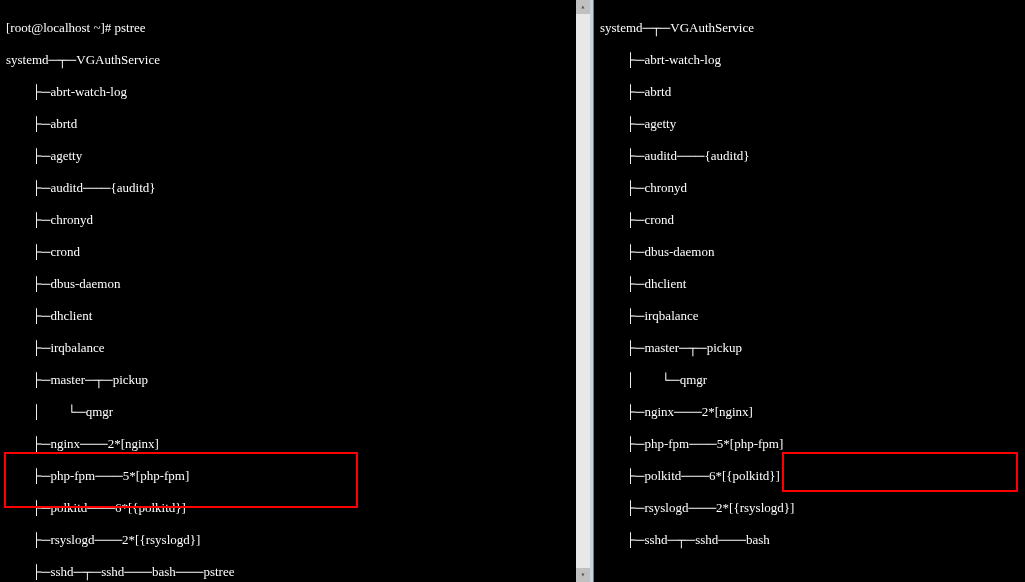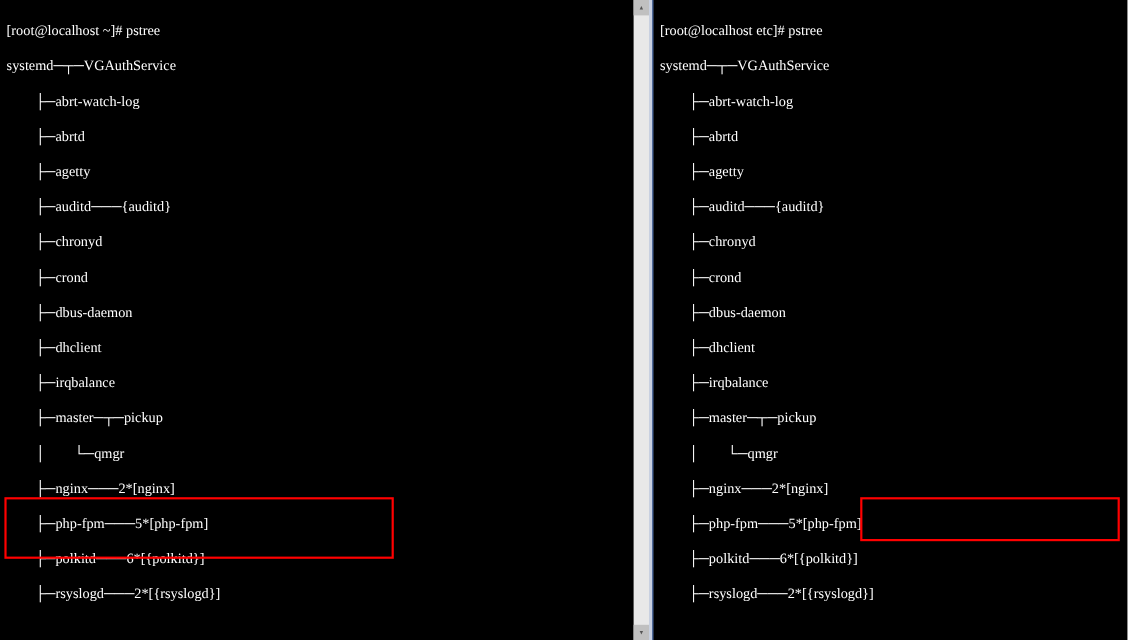--- a/index.html
+++ b/index.html
@@ -32,20 +32,21 @@
 <span class="line">        ├─crond</span>
 <span class="line">        ├─dbus-daemon</span>
 <span class="line">        ├─dhclient</span>
 <span class="line">        ├─irqbalance</span>
 <span class="line">        ├─master─┬─pickup</span>
 <span class="line">        │        └─qmgr</span>
 <span class="line">        ├─nginx───2*[nginx]</span>
 <span class="line">        ├─php-fpm───5*[php-fpm]</span>
 <span class="line">        ├─polkitd───6*[{polkitd}]</span>
 <span class="line">        ├─rsyslogd───2*[{rsyslogd}]</span>
+<span class="line">        ├─sshd─┬─sshd───bash───pstree</span>
 
 
 
 
 
 
 
 
 
 
@@ -54,37 +55,37 @@
     </div>
     <div class="sb">
       <div class="btn">▴</div>
       <div class="btn bot">▾</div>
     </div>
     <div class="hlbox" style="left:4px;top:452px;width:350px;height:52px;"></div>
   </div>
 
   <div class="pane right">
     <div class="term">
-<span class="line"><span>[root@localhost etc]# </span><span>pstree</span></span>
 <span class="line">systemd─┬─VGAuthService</span>
 <span class="line">        ├─abrt-watch-log</span>
 <span class="line">        ├─abrtd</span>
 <span class="line">        ├─agetty</span>
 <span class="line">        ├─auditd───{auditd}</span>
 <span class="line">        ├─chronyd</span>
 <span class="line">        ├─crond</span>
 <span class="line">        ├─dbus-daemon</span>
 <span class="line">        ├─dhclient</span>
 <span class="line">        ├─irqbalance</span>
 <span class="line">        ├─master─┬─pickup</span>
 <span class="line">        │        └─qmgr</span>
 <span class="line">        ├─nginx───2*[nginx]</span>
 <span class="line">        ├─php-fpm───5*[php-fpm]</span>
 <span class="line">        ├─polkitd───6*[{polkitd}]</span>
 <span class="line">        ├─rsyslogd───2*[{rsyslogd}]</span>
+<span class="line">        ├─sshd─┬─sshd───bash</span>
 
 
 
 
 
 
 
 <span class="line"></span>
 
 <span class="line"></span>

